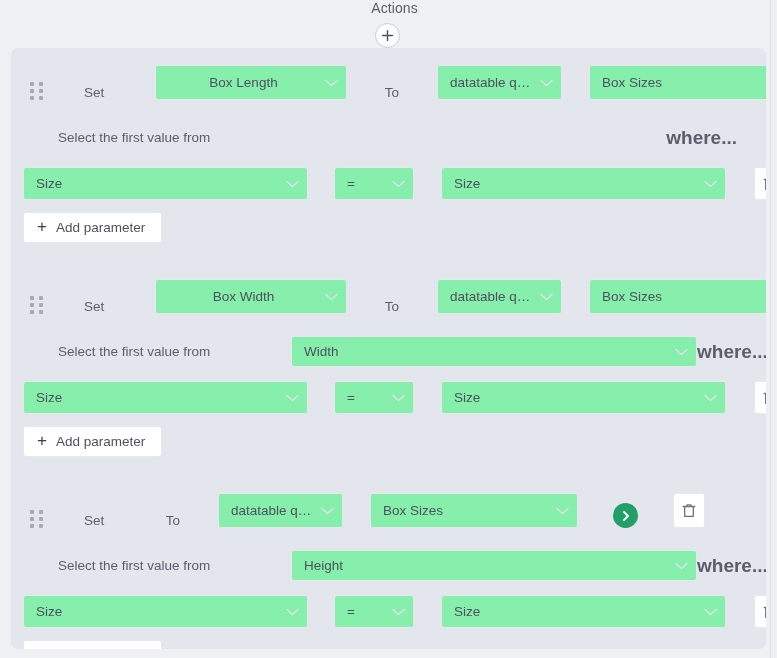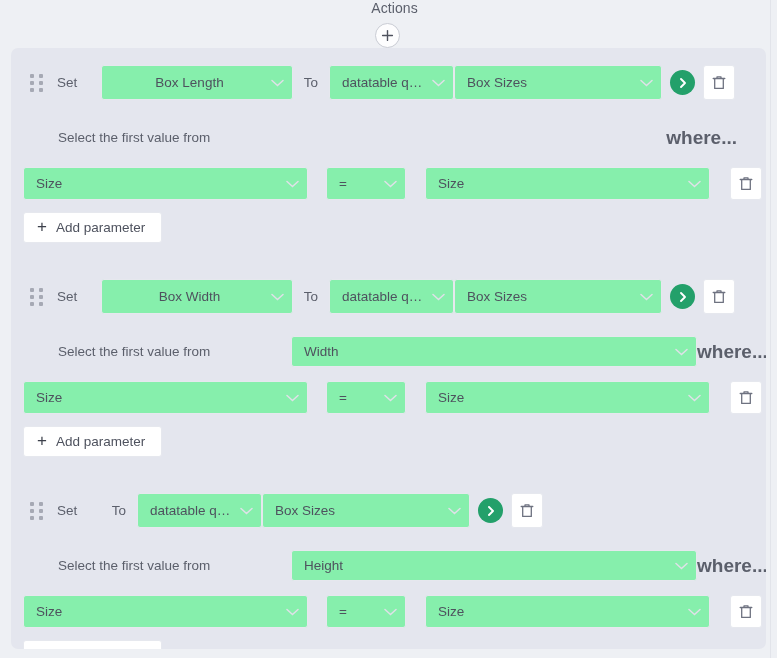--- a/index.html
+++ b/index.html
@@ -66,24 +66,25 @@
     background: #e4e6ee;
     border-radius: 7px;
     overflow: hidden;
   }
 
   .action-block { padding: 0; }
 
   
   .set-row {
     display: flex;
-    align-items: center;
+    align-items: flex-end;
     height: 35px;
     margin-top: 17px;
     padding-left: 19px;
+    gap: 27px;
   }
   .set-row.second { margin-top: 32px; }
 
   .drag-handle {
     width: 14px;
     display: grid;
     grid-template-columns: 4px 4px;
     grid-template-rows: 4px 4px 4px;
     gap: 3px 5px;
     flex: 0 0 auto;
@@ -192,20 +193,21 @@
     flex: 0 0 auto;
   }
 
   
   .cond-row {
     display: flex;
     align-items: center;
     height: 33px;
     margin-top: 14px;
     padding-left: 12px;
+    gap: 8px;
   }
   .cond-row .sel-op { margin-left: 18px; }
   .cond-row .sel-right { margin-left: 19px; }
   .cond-row .trash-btn { margin-left: 20px; height: 33px; }
   .cond-row .sel { height: 33px; }
 
   
   .addparam-row {
     padding-left: 12px;
     margin-top: 12px;

